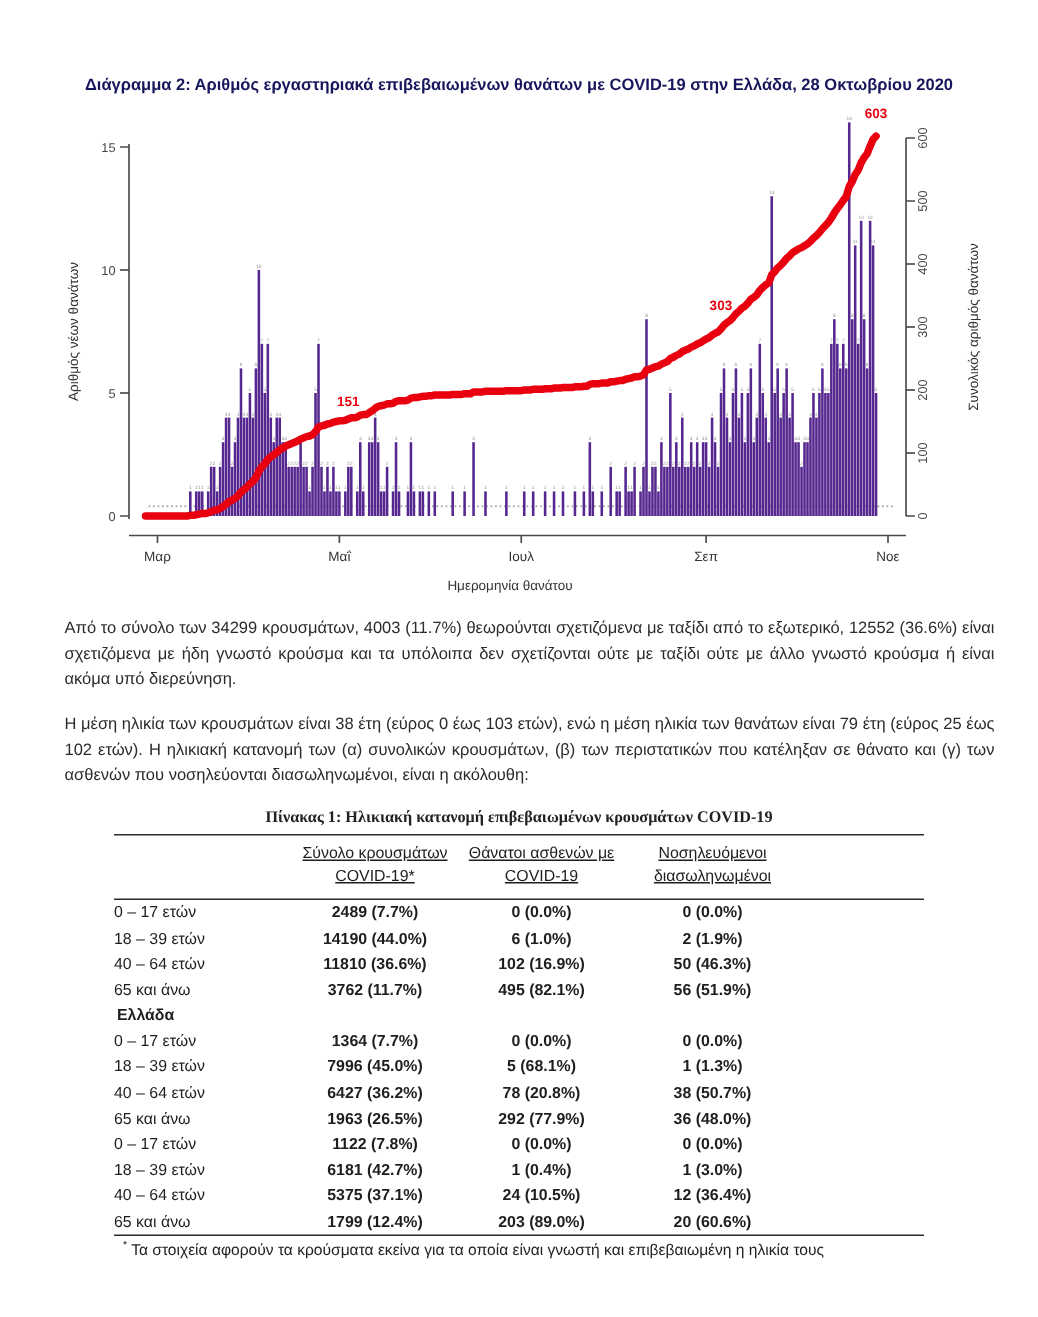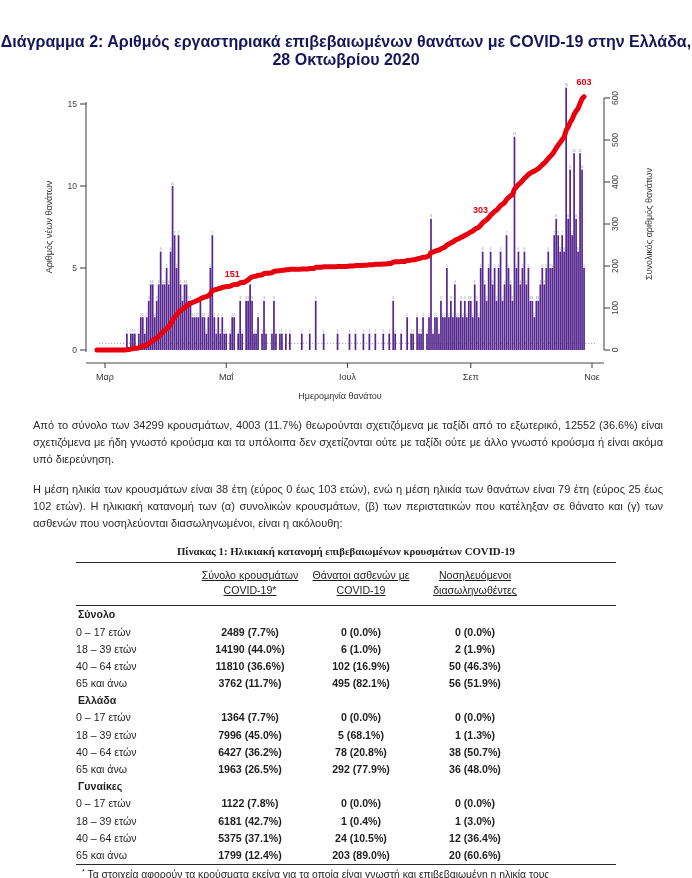--- a/index.html
+++ b/index.html
@@ -1,27 +1,27 @@
 <!DOCTYPE html>
 <html><head>
 <meta charset="utf-8">
 <style>
   html,body{margin:0;padding:0;background:#ffffff;}
   .page{
     width:692px;height:878px;position:relative;background:#fff;overflow:hidden;
     font-family:"Liberation Sans",sans-serif;
   }
   .chart-title{
-    padding-top:33px;text-align:center;font-size:16px;font-weight:bold;
+    padding-top:51px;text-align:center;font-size:11px;font-weight:bold;
     color:#16165c;letter-spacing:0;
   }
   #chart-svg{display:block;}
   .body-text{padding:0 29px;}
   .body-text p{
-    font-size:11px;line-height:17px;text-align:justify;color:#2b2b2b;margin:0 0 13px 4px;
+    font-size:11px;line-height:17px;text-align:justify;color:#2b2b2b;margin:0 0 13px 14px;
   }
   .table-block{width:540px;margin:9px auto 0;}
   .table-title{
     text-align:center;font-size:10.8px;font-weight:bold;color:#222;margin-bottom:5px;font-family:Liberation Serif, serif;
   }
   table.age-table{
     width:100%;border-collapse:collapse;
     border-top:1.5px solid #2b2b2b;border-bottom:1.5px solid #2b2b2b;
     font-size:10.6px;color:#1e1e1e;
   }
@@ -458,28 +458,25 @@
           <col style="width: 84px;">
         </colgroup>
         <thead>
           <tr>
             <th></th>
             <th>Σύνολο κρουσμάτων
 COVID-19*</th>
             <th>Θάνατοι ασθενών με
 COVID-19</th>
             <th>Νοσηλευόμενοι
-διασωληνωθέντες</th>
+διασωληνωμένοι</th>
             <th></th>
           </tr>
         </thead>
         <tbody>
-          <tr class="section-row">
-            <td colspan="5">Σύνολο</td>
-          </tr>
           <tr>
             <td class="row-label">0 – 17 ετών</td>
             <td class="val">2489 (7.7%)</td>
             <td class="val">0 (0.0%)</td>
             <td class="val">0 (0.0%)</td>
             <td></td>
           </tr>
           <tr>
             <td class="row-label">18 – 39 ετών</td>
             <td class="val">14190 (44.0%)</td>
@@ -525,23 +522,20 @@
             <td class="val">38 (50.7%)</td>
             <td></td>
           </tr>
           <tr>
             <td class="row-label">65 και άνω</td>
             <td class="val">1963 (26.5%)</td>
             <td class="val">292 (77.9%)</td>
             <td class="val">36 (48.0%)</td>
             <td></td>
           </tr>
-          <tr class="section-row">
-            <td colspan="5">Γυναίκες</td>
-          </tr>
           <tr>
             <td class="row-label">0 – 17 ετών</td>
             <td class="val">1122 (7.8%)</td>
             <td class="val">0 (0.0%)</td>
             <td class="val">0 (0.0%)</td>
             <td></td>
           </tr>
           <tr>
             <td class="row-label">18 – 39 ετών</td>
             <td class="val">6181 (42.7%)</td>

